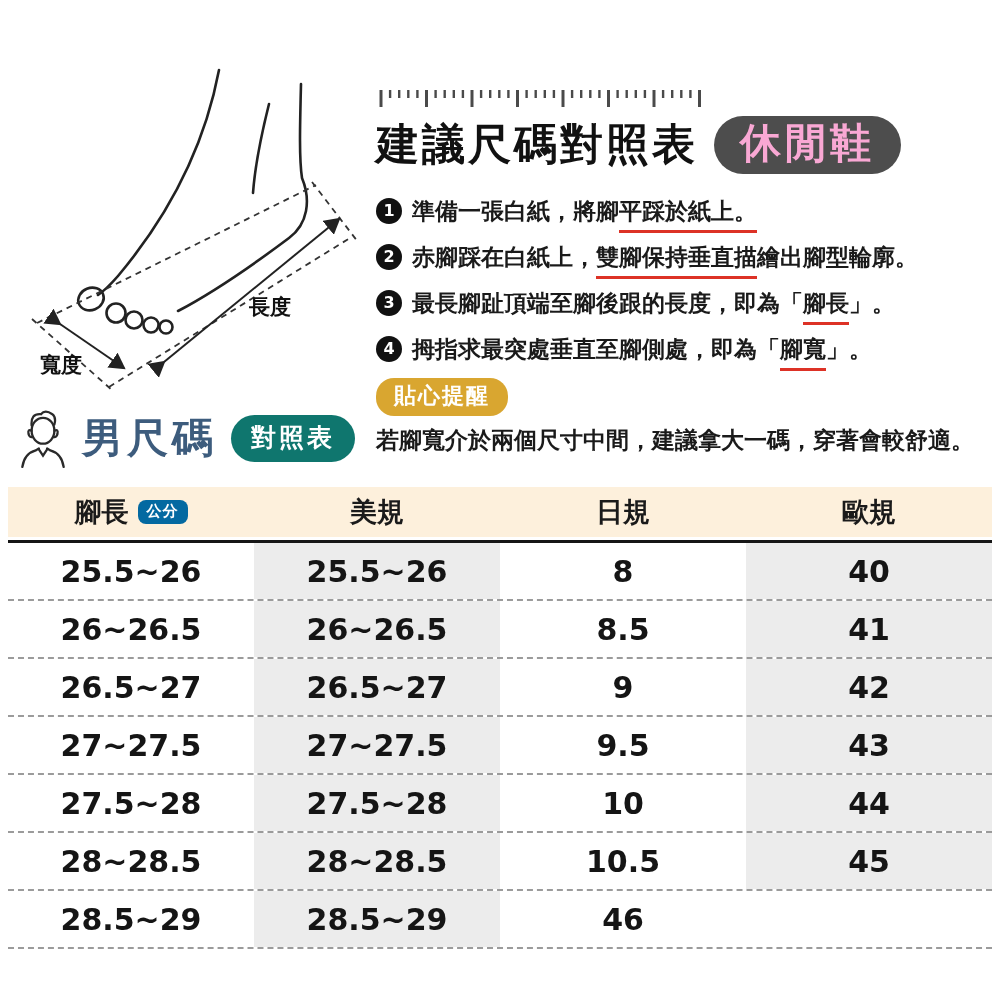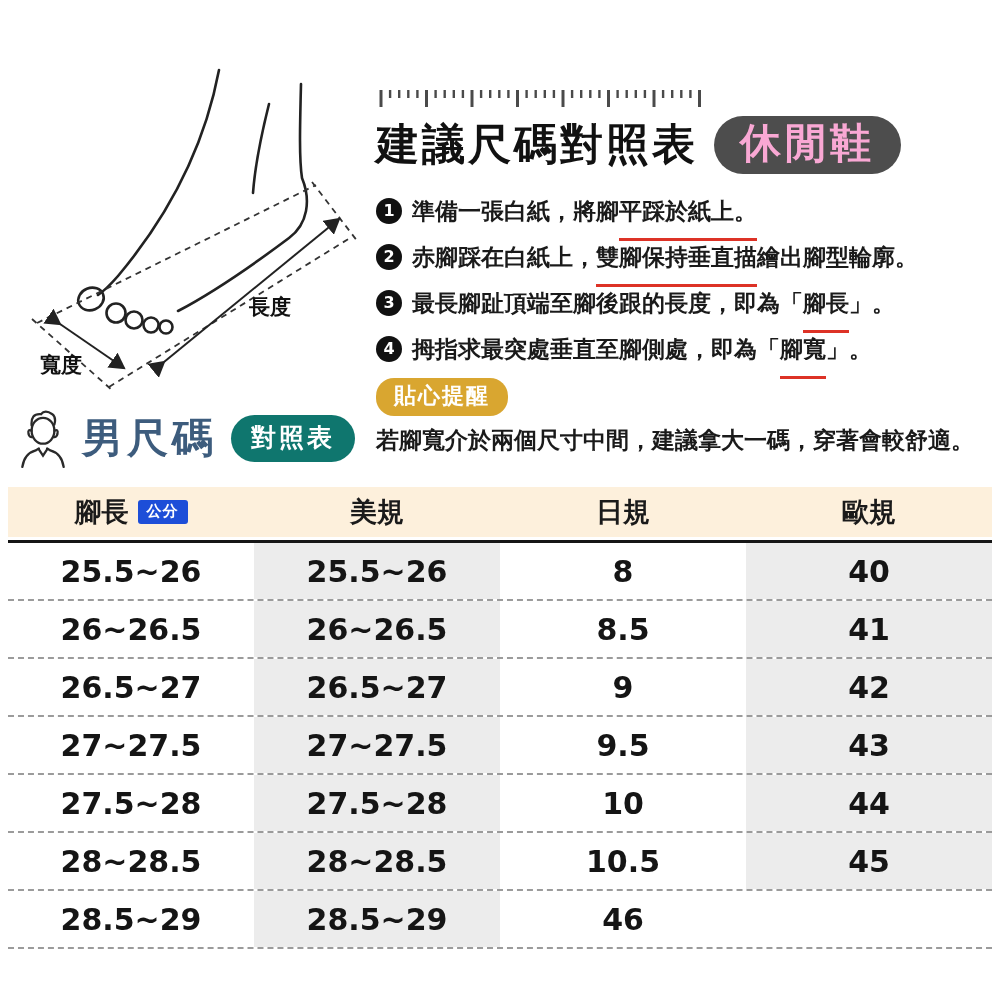--- a/index.html
+++ b/index.html
@@ -16,38 +16,38 @@
   .title-row { display:flex; align-items:center; gap:16px; margin-bottom:22px; }
   .page-title { font-size:43px; font-weight:900; letter-spacing:3px; color:#111; white-space:nowrap; }
   .shoe-badge { background:#4d4d4d; color:#f9a8d4; font-size:41px; font-weight:900; letter-spacing:4px;
                 padding:5px 26px 8px; border-radius:34px; line-height:1.1; white-space:nowrap; }
 
   .steps { display:flex; flex-direction:column; gap:16px; margin-bottom:14px; }
   .step { display:flex; align-items:flex-start; font-size:23px; font-weight:600; line-height:30px; white-space:nowrap; }
   .step-circle { flex:0 0 auto; width:26px; height:26px; margin:2px 10px 0 0; background:#111; color:#fff;
                  border-radius:50%; display:inline-flex; align-items:center; justify-content:center;
                  font-size:16px; font-weight:700; }
-  .redline { border-bottom:3px solid #dd3226; padding-bottom:14px; }
+  .redline { border-bottom:3px solid #dd3226; padding-bottom:6px; }
 
   .tip-badge { display:inline-block; background:#d9a630; color:#fff; font-size:22px; font-weight:800;
                padding:3px 18px 5px; border-radius:18px; letter-spacing:2px; }
   .tip-text { margin-top:9px; font-size:23px; font-weight:600; white-space:nowrap; }
 
   
   .men-row { position:absolute; left:18px; top:408px; display:flex; align-items:center; gap:14px; }
   .section-title { font-size:41px; font-weight:900; color:#3d5c7d; letter-spacing:4px; white-space:nowrap; }
   .section-badge { background:#0f766e; color:#fff; font-size:25px; font-weight:800; letter-spacing:3px;
                    padding:6px 20px 8px; border-radius:26px; white-space:nowrap;font-family:Liberation Mono, monospace; }
 
   
   .size-table { position:absolute; left:8px; top:487px; width:984px; }
   .thead { display:grid; grid-template-columns:repeat(4,1fr); background:#fdf0dc; height:50px; }
   .th { display:flex; align-items:center; justify-content:center; font-size:27px; font-weight:800; gap:9px; }
-  .unit-badge { background:#1d4ed8; color:#fff; font-size:15px; font-weight:700; padding:2px 9px 3px;
-                border-radius:3px; letter-spacing:1px; }
+  .unit-badge { background:#0369a1; color:#fff; font-size:15px; font-weight:700; padding:2px 9px 3px;
+                border-radius:8px; letter-spacing:1px; }
   .hr-rule { height:3px; background:#161616; margin-top:3px; }
   .trow { display:grid; grid-template-columns:repeat(4,1fr); height:58px; border-bottom:2px dashed #9b9b9b; }
   .td { display:flex; align-items:center; justify-content:center; font-size:30px; font-weight:800; color:#151515; }
   .trow .td:nth-child(2), .trow .td:nth-child(4) { background:#ececec; }
 </style>
 </head>
 <body>
 
 <div class="canvas">
 

